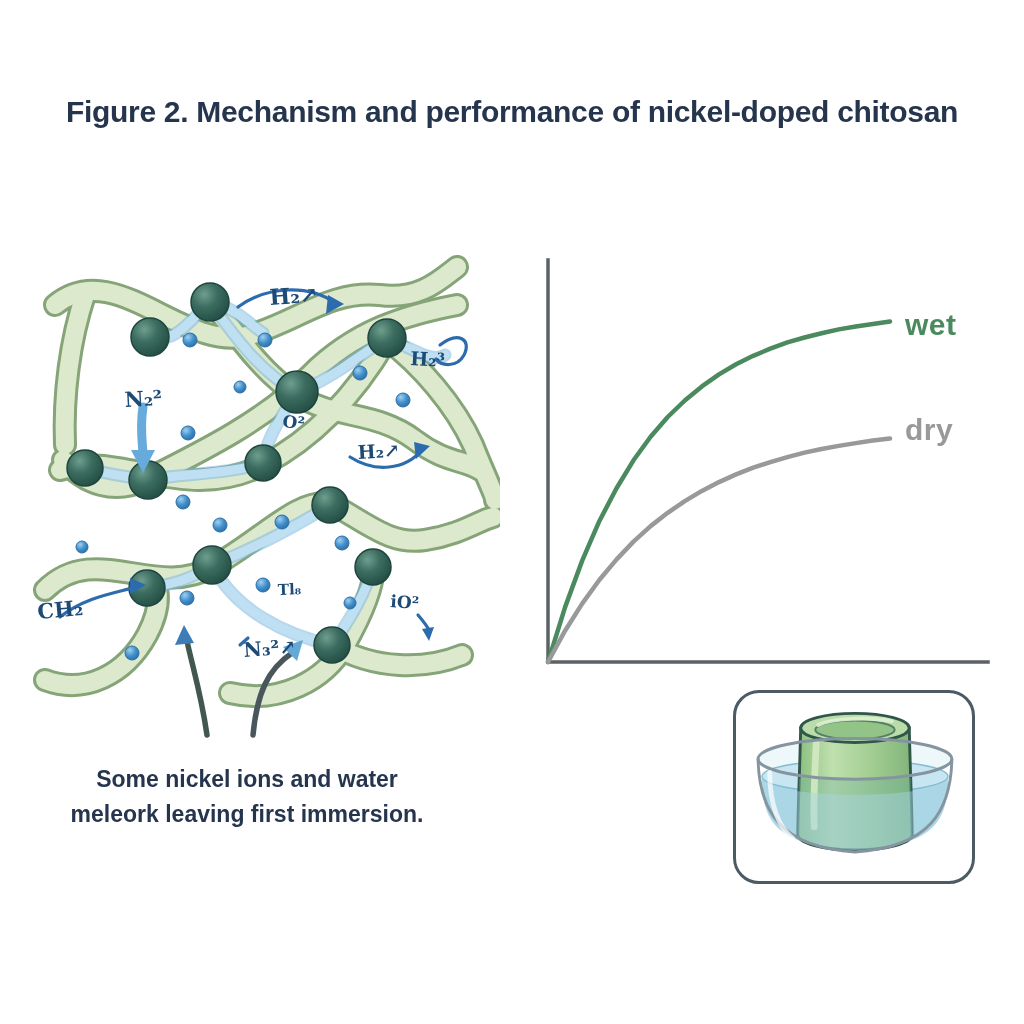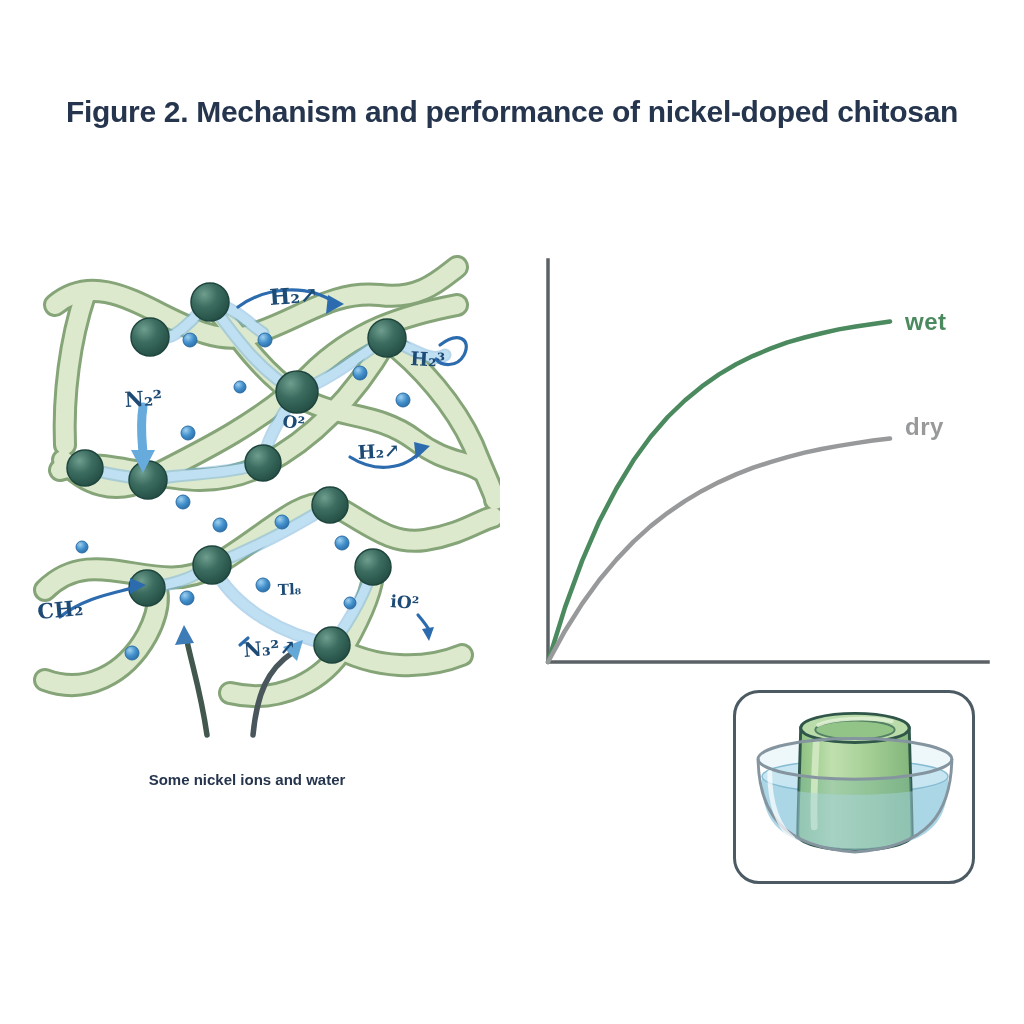--- a/index.html
+++ b/index.html
@@ -7,27 +7,27 @@
     width:1024px;height:1024px;position:relative;overflow:hidden;
     background:#ffffff;font-family:"Liberation Sans",sans-serif;
   }
   .title-block{
     position:absolute;top:92px;left:0;width:1024px;text-align:center;
     color:var(--title-color,#26354e);font-weight:700;font-size:30px;line-height:39px;
     letter-spacing:-0.3px;
   }
   .caption-block{
     position:absolute;top:762px;left:47px;width:400px;text-align:center;
-    color:var(--title-color,#26354e);font-weight:600;font-size:15px;line-height:35px;
+    color:var(--title-color,#26354e);font-weight:600;font-size:23px;line-height:35px;
   }
   #diagram-svg{position:absolute;left:20px;top:245px;}
   #chart-svg{position:absolute;left:540px;top:250px;}
   .axis{stroke:#5b6166;stroke-width:3.5;stroke-linecap:square;fill:none;}
   .curve{fill:none;stroke-width:4.5;stroke-linecap:round;stroke-linejoin:round;}
-  .curve-label{position:absolute;font-size:24px;font-weight:700;letter-spacing:0.5px;}
+  .curve-label{position:absolute;font-size:30px;font-weight:700;letter-spacing:0.5px;}
   .tube-edge{fill:none;stroke:var(--tube-edge,#85a478);stroke-width:24;stroke-linecap:round;}
   .tube-body{fill:none;stroke:var(--tube-fill,#dde9cc);stroke-width:18;stroke-linecap:round;}
   .ribbon-edge{fill:none;stroke:#7db6de;stroke-width:13;stroke-linecap:round;opacity:.55;}
   .ribbon{fill:none;stroke:var(--ribbon,#bfdff2);stroke-width:9;stroke-linecap:round;}
   .anno{fill:var(--annotation,#1d4b76);font-family:"DejaVu Serif",serif;font-weight:bold;}
   .anno-arrow{fill:none;stroke:#2c6cae;stroke-width:3.2;stroke-linecap:round;}
   .dark-arrow{fill:none;stroke-width:5.5;stroke-linecap:round;}
   .inset-panel{
     position:absolute;left:733px;top:690px;width:242px;height:194px;
     border:3px solid var(--panel-border,#4b5a63);border-radius:26px;background:#ffffff;
@@ -192,20 +192,21 @@
 <svg id="chart-svg" width="455" height="420" viewBox="0 0 455 420">
   <path class="axis" d="M 8,10 L 8,412 L 448,412"></path>
   <polyline id="curve-wet" class="curve" points="8.0,412.0 25.1,357.1 42.2,310.6 59.3,271.2 76.4,238.5 93.5,210.3 110.6,186.7 127.7,167.0 144.8,150.5 161.9,136.4 179.0,124.4 196.1,114.2 213.2,105.8 230.3,98.7 247.4,92.4 264.5,87.5 281.6,83.2 298.7,79.4 315.8,76.5 332.9,74.1 350.0,71.6" stroke="#4b8a5e"></polyline>
   <polyline id="curve-dry" class="curve" points="8.0,412.0 25.1,380.7 42.2,353.6 59.3,330.0 76.4,309.6 93.5,291.6 110.6,276.1 127.7,262.8 144.8,251.1 161.9,240.9 179.0,232.1 196.1,224.4 213.2,217.7 230.3,212.1 247.4,207.1 264.5,202.6 281.6,199.0 298.7,195.9 315.8,193.1 332.9,190.6 350.0,188.5" stroke="#98999b"></polyline>
 </svg>
 <div class="curve-label" id="label-wet" style="left: 905px; top: 308px; color: rgb(75, 138, 94);">wet</div>
 <div class="curve-label" id="label-dry" style="left: 905px; top: 413px; color: rgb(152, 153, 155); text-align: center;">dry</div>
 
 <div class="caption-block">
   <div>Some nickel ions and water</div>
+  <div>meleork leaving first immersion.</div>
 </div>
 
 <div class="inset-panel">
   <svg width="236" height="188" viewBox="0 0 242 194">
     <defs>
       <linearGradient id="cylGrad" x1="0" y1="0" x2="1" y2="0">
         <stop offset="0%" stop-color="#8abf7e"></stop>
         <stop offset="30%" stop-color="#c0e0ae"></stop>
         <stop offset="60%" stop-color="var(--cylinder,#a6d096)"></stop>
         <stop offset="100%" stop-color="#82b57a"></stop>

